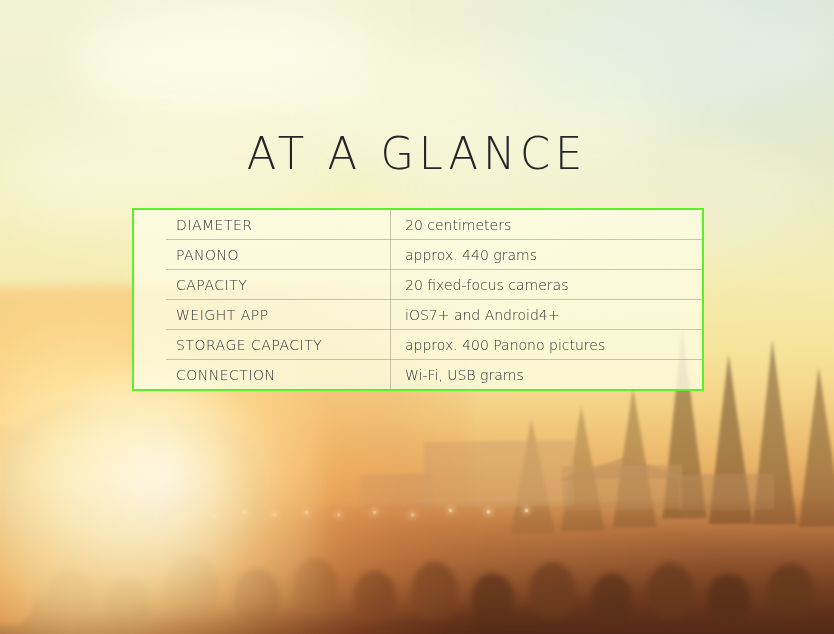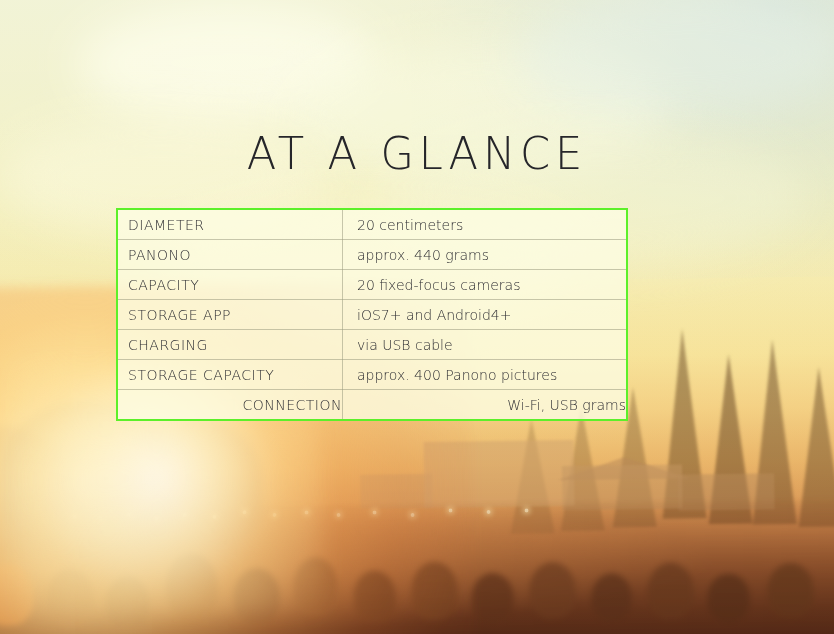--- a/index.html
+++ b/index.html
@@ -236,46 +236,46 @@
     letter-spacing: 5px;
     color: #26262a;
     -webkit-text-stroke: 0.15px rgba(255,255,255,0.0);
     transform: scaleX(0.96);
     white-space: nowrap;
   }
 
   
   .spec-table {
     position: absolute;
-    left: 116px;
+    left: 132px;
     top: 208px;
-    width: 512px;
+    width: 572px;
     border: 2px solid #5cf029;
     box-sizing: border-box;
     background: rgba(252,252,226,0.80);
     border-collapse: collapse;
+    padding-left: 32px;
   }
   .spec-table table {
     width: 100%;
     border-collapse: collapse;
     table-layout: fixed;
   }
   .spec-table td {
     height: 29px;
     padding: 0 0 0 10px;
     font-size: 14.5px;
     color: #2f2f33;
     border-bottom: 1px solid rgba(154,154,128,0.55);
     vertical-align: middle;
     white-space: nowrap;
     overflow: hidden;
   }
   .spec-table tr:last-child td {
     border-bottom: none;
-    text-align: right;
   }
   .spec-table td.label {
     width: 214px;
     letter-spacing: 0.5px;
     border-right: 1px solid rgba(154,154,128,0.55);
     font-family: "DejaVu Sans", sans-serif;
     font-weight: 300;
     font-size: 14px;
   }
   .spec-table td.value {
@@ -375,26 +375,22 @@
         </tr>
         <tr>
           <td class="label">PANONO</td>
           <td class="value">approx. 440 grams</td>
         </tr>
         <tr>
           <td class="label">CAPACITY</td>
           <td class="value">20 fixed-focus cameras</td>
         </tr>
         <tr>
-          <td class="label">STORAGE APP</td>
+          <td class="label">WEIGHT APP</td>
           <td class="value">iOS7+ and Android4+</td>
-        </tr>
-        <tr>
-          <td class="label">CHARGING</td>
-          <td class="value">via USB cable</td>
         </tr>
         <tr>
           <td class="label">STORAGE CAPACITY</td>
           <td class="value">approx. 400 Panono pictures</td>
         </tr>
         <tr>
           <td class="label">CONNECTION</td>
           <td class="value">Wi-Fi, USB grams</td>
         </tr>
       </tbody>

